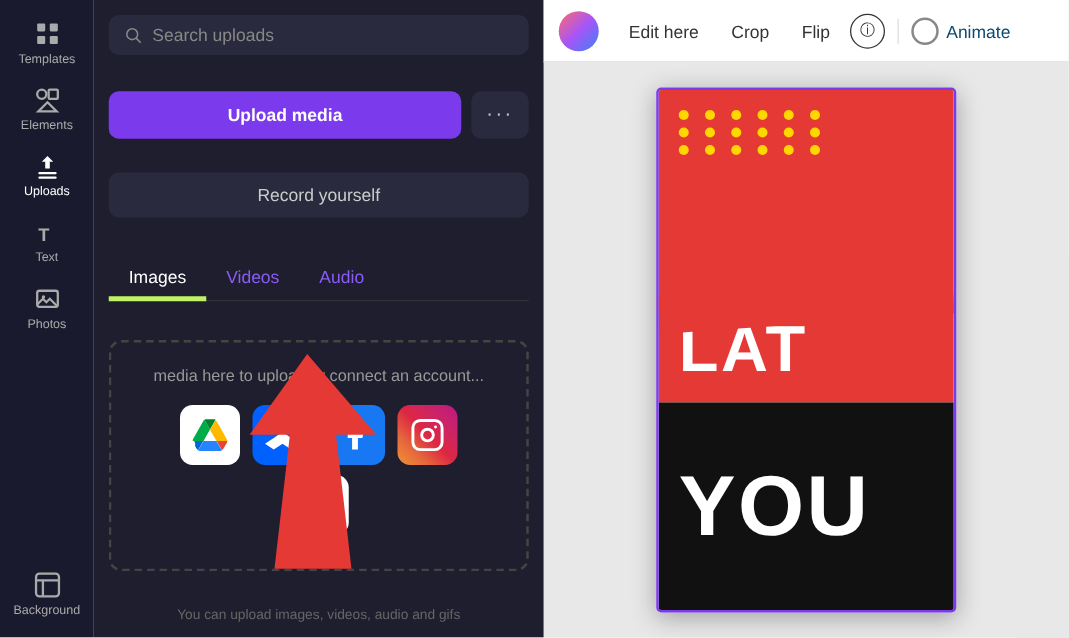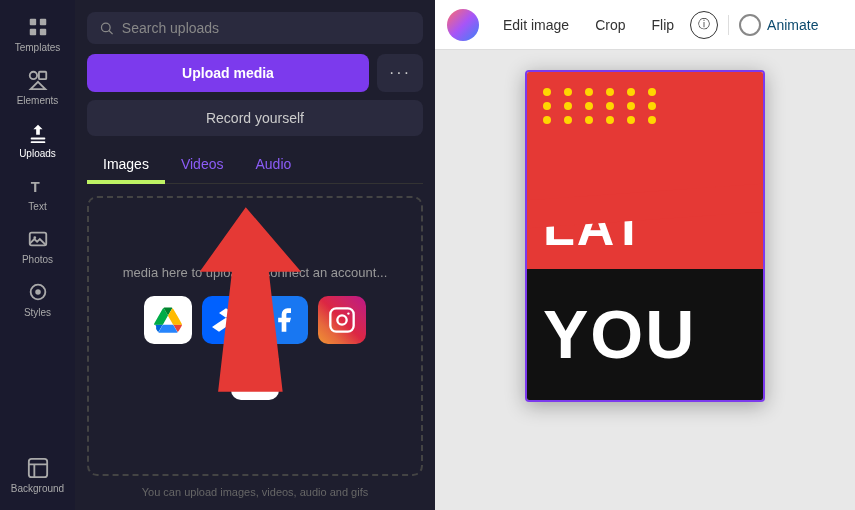--- a/index.html
+++ b/index.html
@@ -43,20 +43,21 @@
 
     
     .panel {
       width: 360px;
       background: #1e1e2e;
       display: flex;
       flex-direction: column;
       padding: 12px;
       flex-shrink: 0;
       overflow: hidden;
+      gap: 19px;
     }
     .search-bar {
       display: flex;
       align-items: center;
       background: #2a2a3e;
       border-radius: 8px;
       padding: 8px 12px;
       gap: 8px;
       margin-bottom: 10px;
     }
@@ -255,21 +256,21 @@
       flex: 1;
       display: flex;
       align-items: flex-start;
       justify-content: center;
       padding: 20px;
       position: relative;
     }
 
     .design-card {
       width: 240px;
-      height: 332px;
+      height: 420px;
       border-radius: 4px;
       overflow: hidden;
       box-shadow: 0 4px 20px rgba(0,0,0,0.3);
       border: 2px solid #7c3aed;
       position: relative;
     }
 
     .design-top {
       background: #e53935;
       height: 60%;
@@ -366,27 +367,20 @@
 
   <div class="sidebar-item">
     <svg viewBox="0 0 24 24">
       <rect x="3" y="5" width="18" height="14" rx="2" fill="none" stroke="currentColor" stroke-width="2"></rect>
       <circle cx="8.5" cy="10.5" r="1.5"></circle>
       <path d="M3 17l5-5 3 3 3-3 7 7" fill="none" stroke="currentColor" stroke-width="2"></path>
     </svg>
     <span class="sidebar-label">Photos</span>
   </div>
 
-  <div class="sidebar-item">
-    <svg viewBox="0 0 24 24">
-      <circle cx="12" cy="12" r="8" fill="none" stroke="currentColor" stroke-width="2"></circle>
-      <circle cx="12" cy="12" r="3"></circle>
-    </svg>
-    <span class="sidebar-label">Styles</span>
-  </div>
 
   <div class="sidebar-item" style="margin-top:auto;">
     <svg viewBox="0 0 24 24">
       <rect x="2" y="2" width="20" height="20" rx="3" fill="none" stroke="currentColor" stroke-width="2"></rect>
       <path d="M2 8h20M8 8v14" stroke="currentColor" stroke-width="2"></path>
     </svg>
     <span class="sidebar-label">Background</span>
   </div>
 
 </nav>
@@ -464,21 +458,21 @@
   </div>
 
   <p class="upload-hint">You can upload images, videos, audio and gifs</p>
 
 </aside>
 
 <main class="canvas-area">
 
   <div class="toolbar">
     <div class="brand-icon"></div>
-    <button class="toolbar-btn">Edit image</button>
+    <button class="toolbar-btn">Edit here</button>
     <button class="toolbar-btn">Crop</button>
     <button class="toolbar-btn">Flip</button>
     <div class="toolbar-circle-btn">ⓘ</div>
     <div class="toolbar-sep"></div>
     <div class="animate-btn" style="cursor:pointer;">
       <div class="animate-icon"></div>
       <span style="font-size:14px;color:#0c4a6e;">Animate</span>
     </div>
   </div>
 

